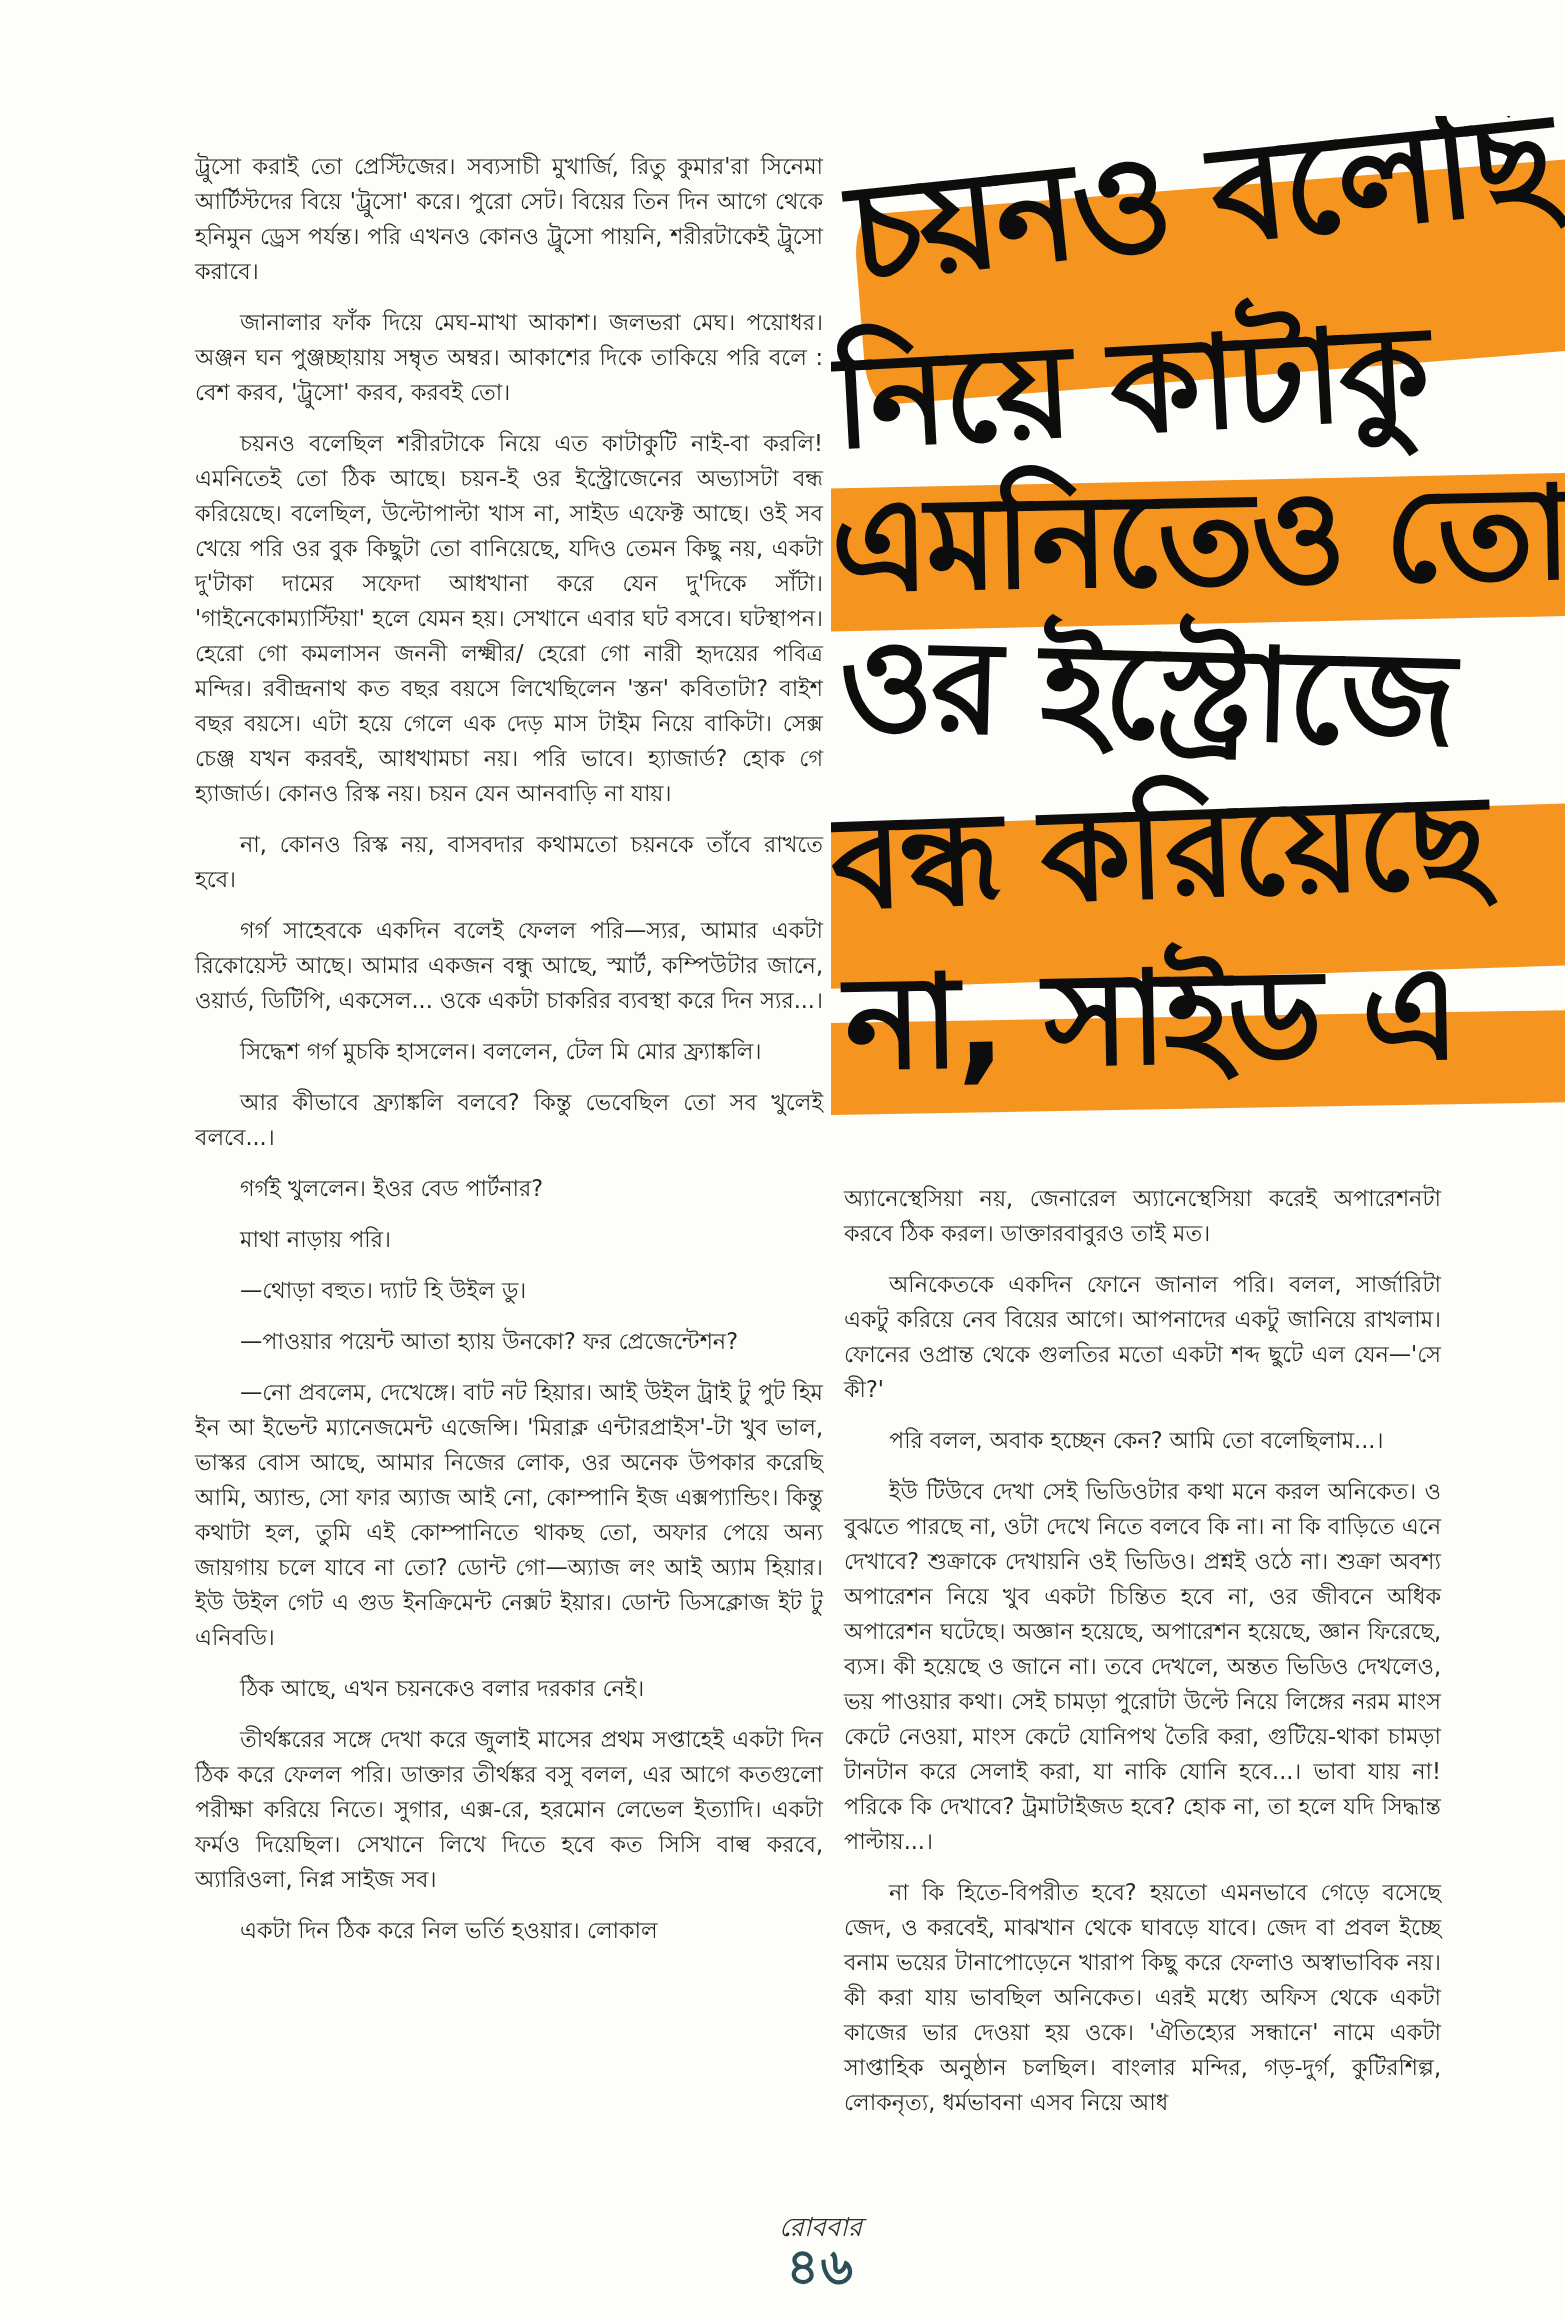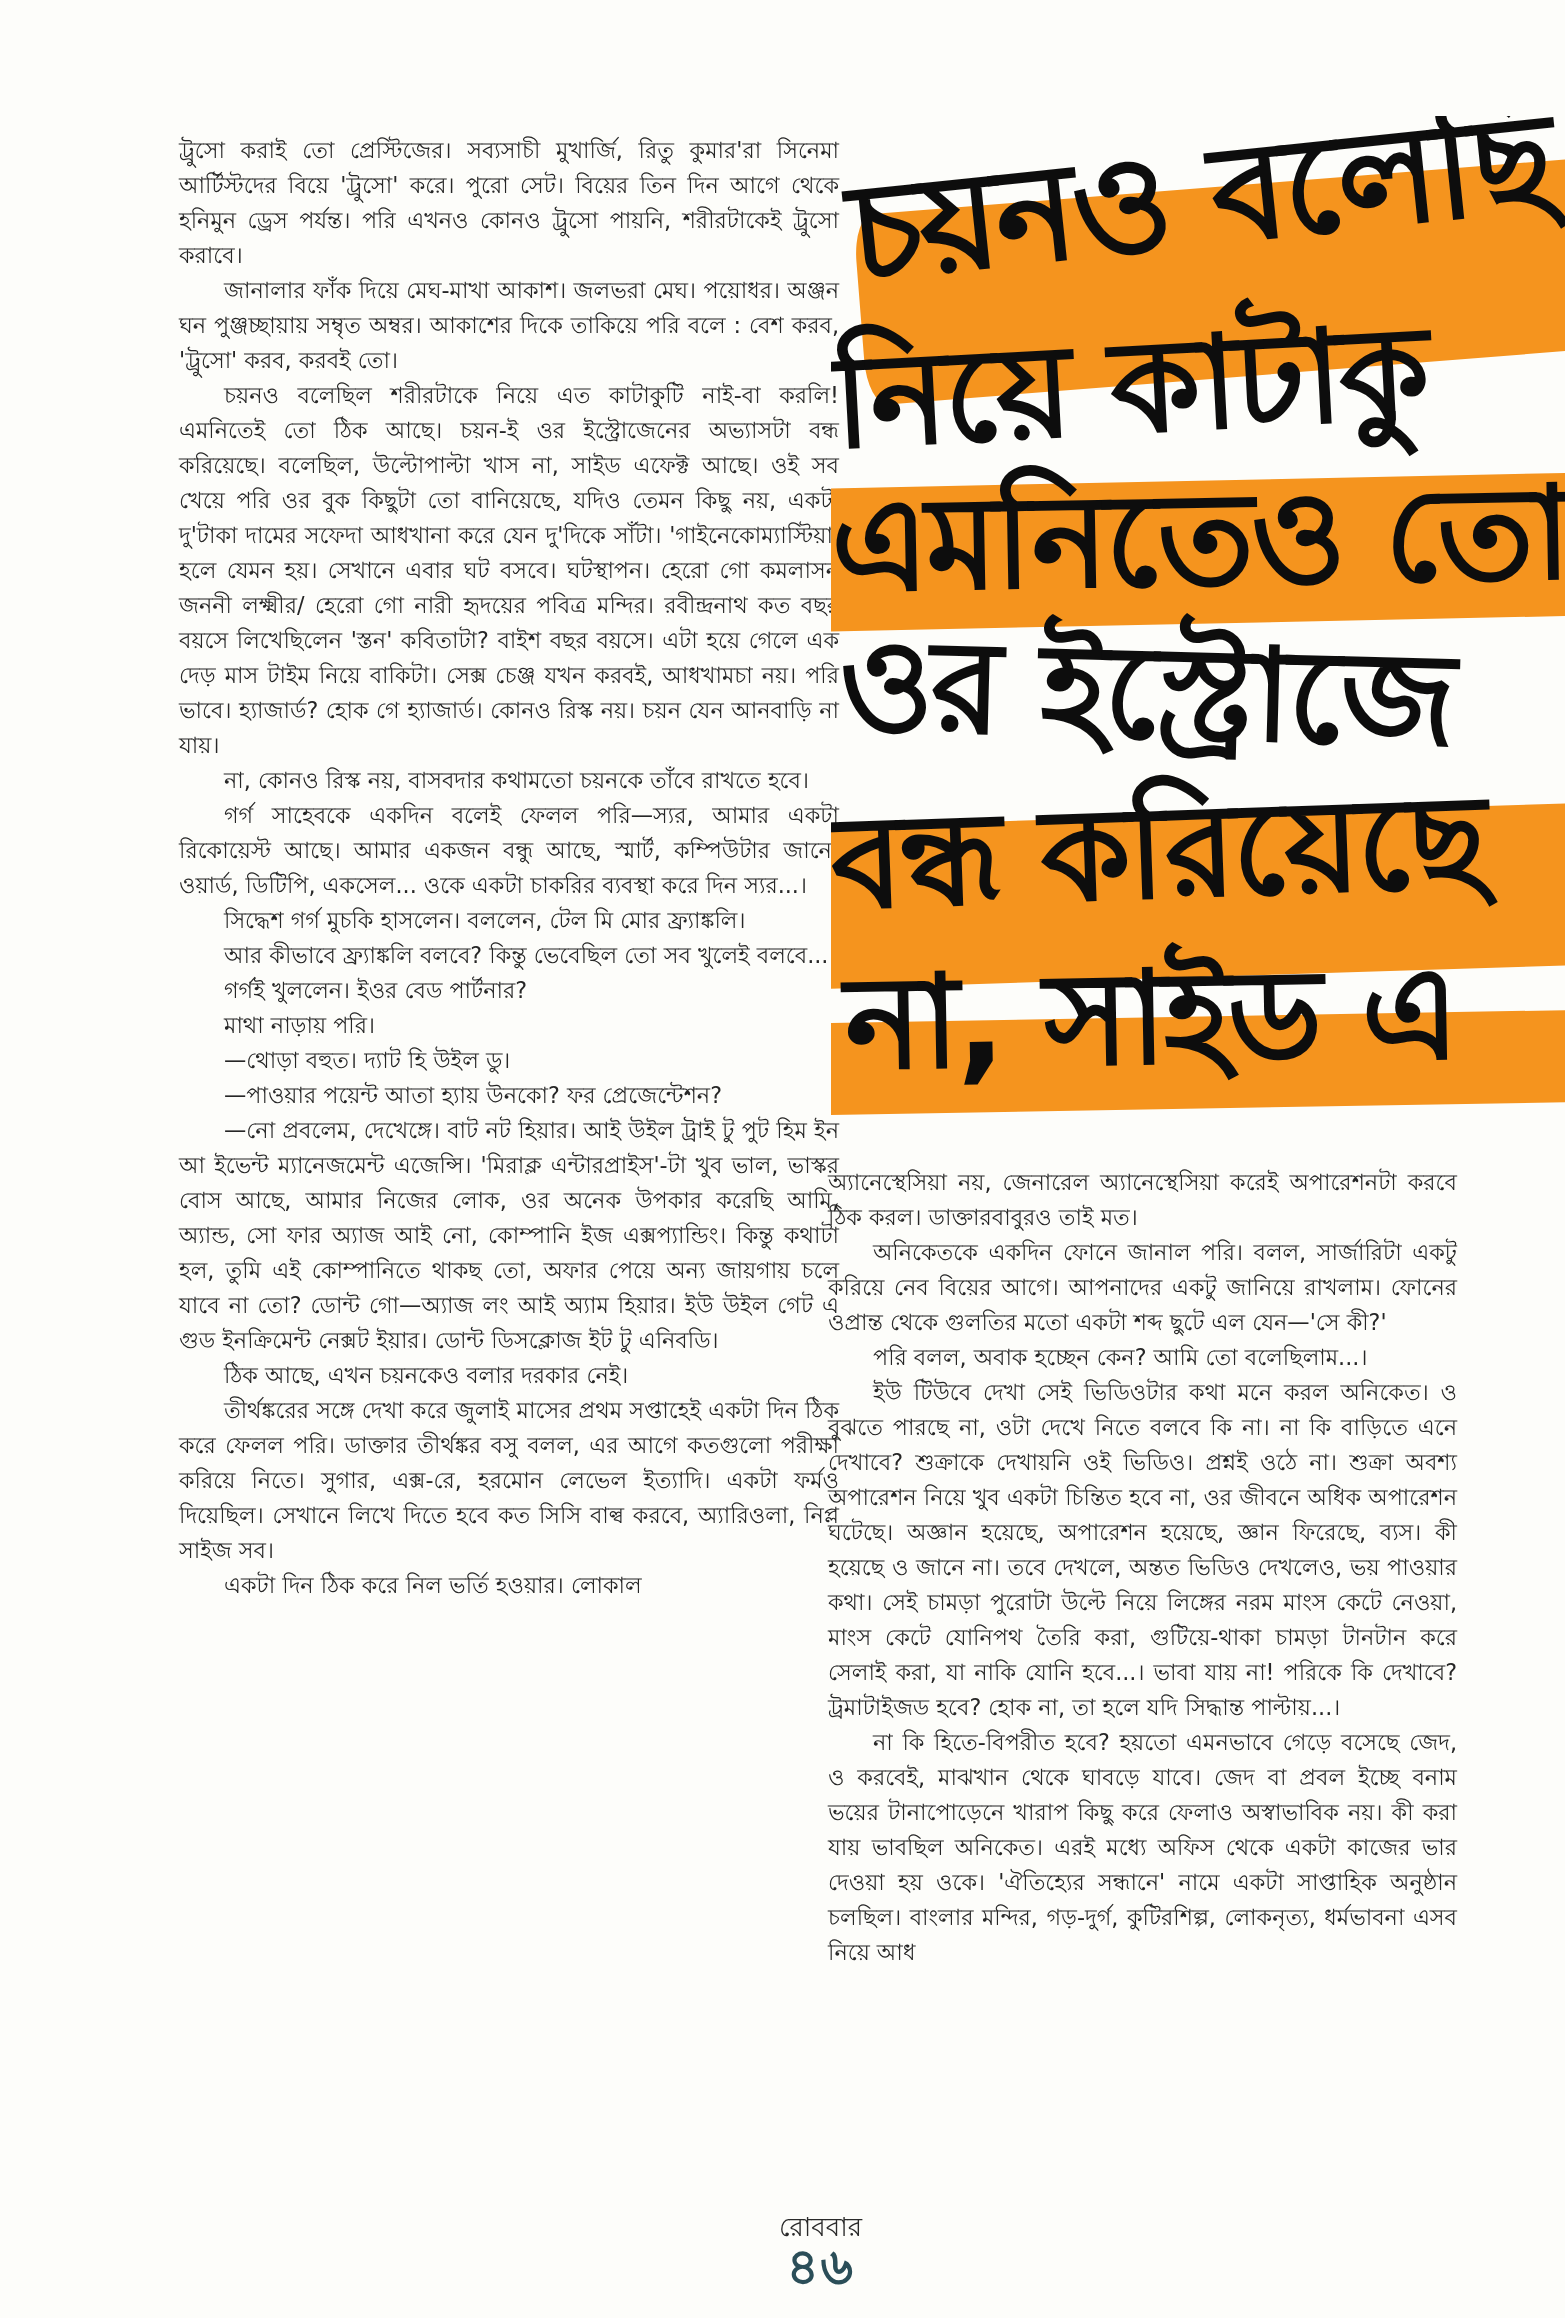--- a/index.html
+++ b/index.html
@@ -14,21 +14,21 @@
   
   .col {
     position:absolute;
     text-align:justify;
     font-size:22.3px;
     line-height:35px;
     color:#262626;
   }
   .col-left  { left:179px;  top:133px;  width:660px; }
   .col-right { left:828px; top:1165px; width:629px; }
-  .col p { margin:0; text-indent:45px; }
+  .col p { margin:16px; text-indent:45px; }
   .col p.noindent { text-indent:0; }
 
   
   .headline-art {
     position:absolute;
     left:831px; top:116px;
     width:734px; height:1009px;
     overflow:hidden;
   }
   .stripe {
@@ -58,20 +58,21 @@
 
   
   .footer {
     position:absolute;
     left:724px; top:2213px;
     width:193px;
     text-align:center;
   }
   .footer-brand {
     font-size:26px;
+    font-style:italic;
     color:#2a2a2a;
     line-height:1.1;
   }
   .page-number {
     font-size:50px;
     font-weight:bold;
     color:#2b4e58;
     line-height:1.0;
     letter-spacing:1.5px;
   }

